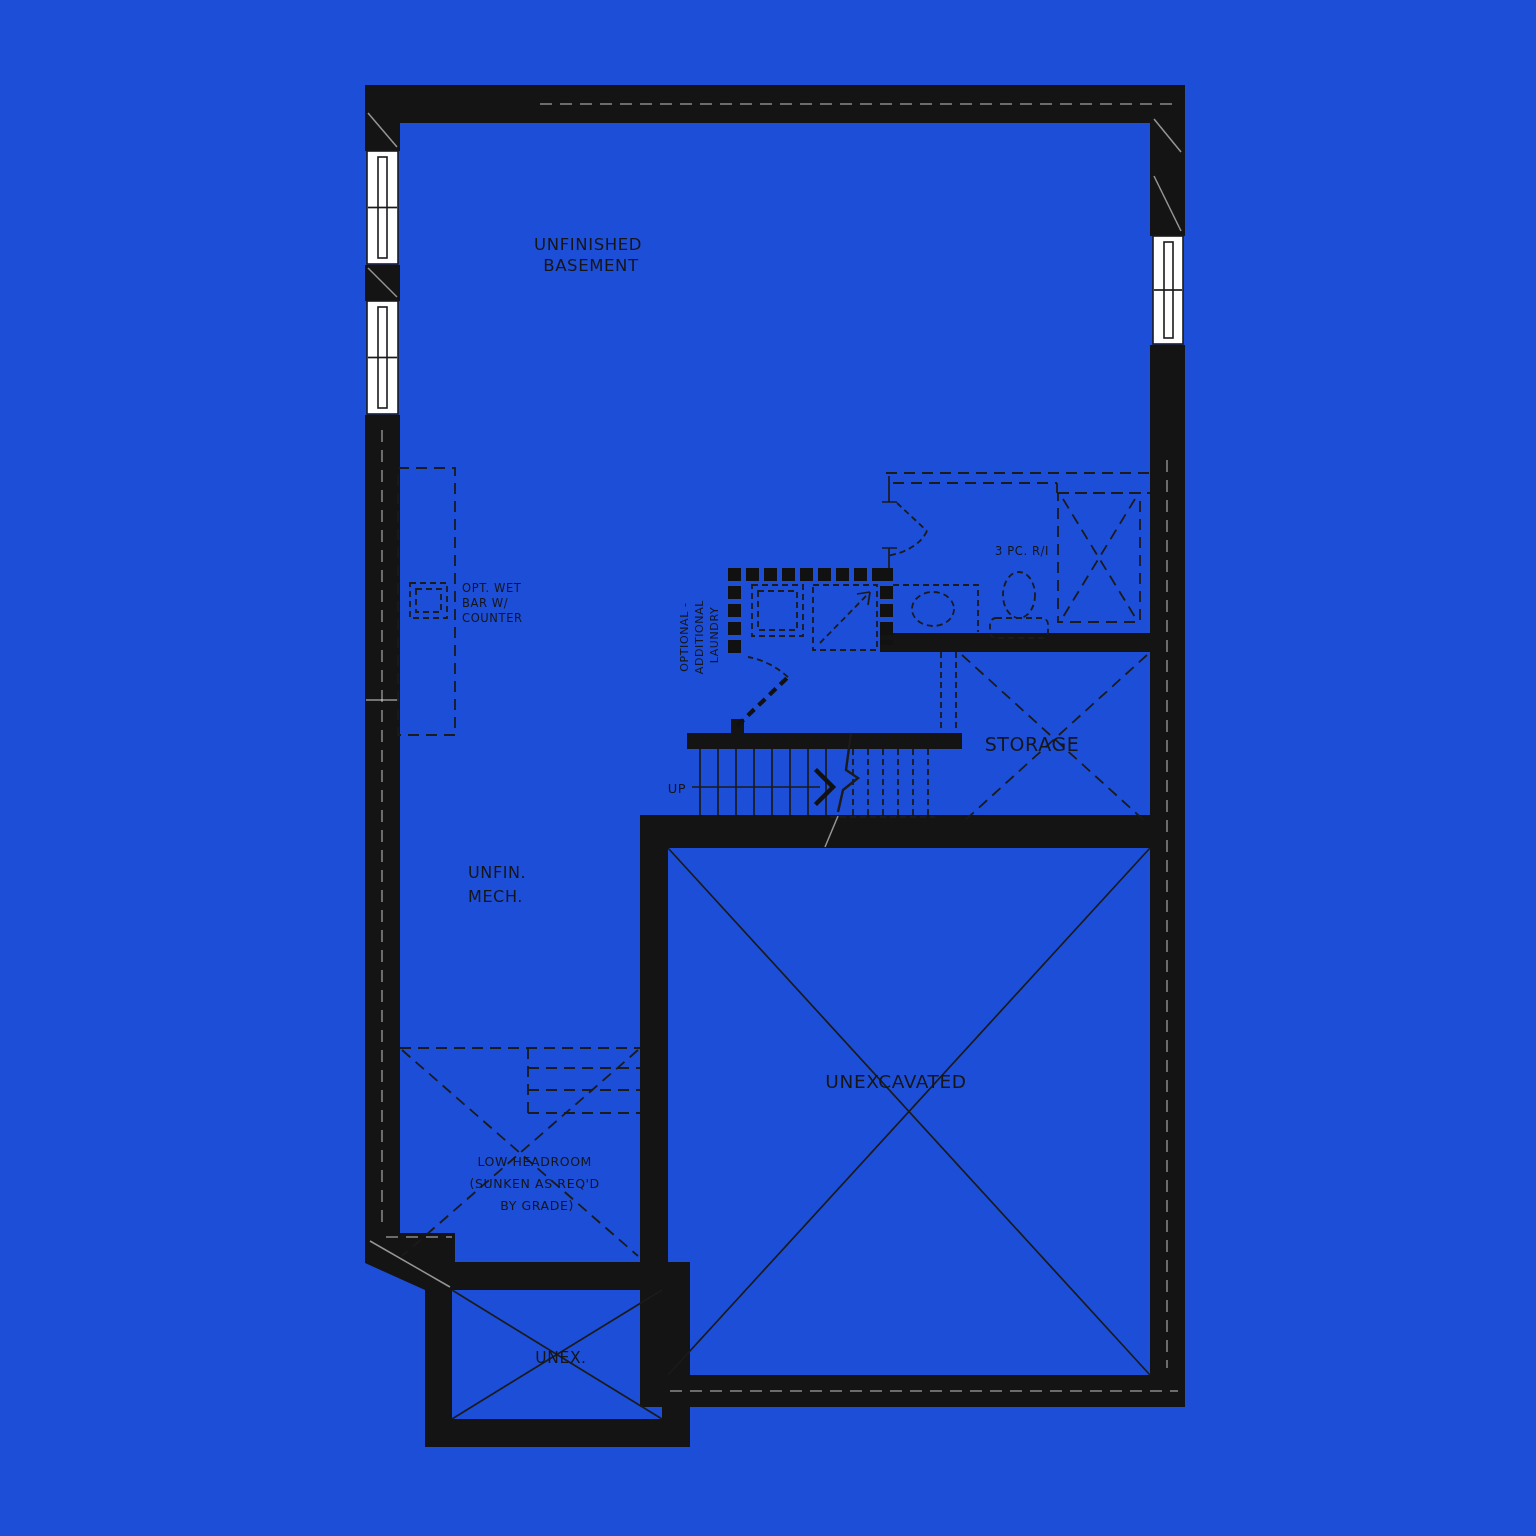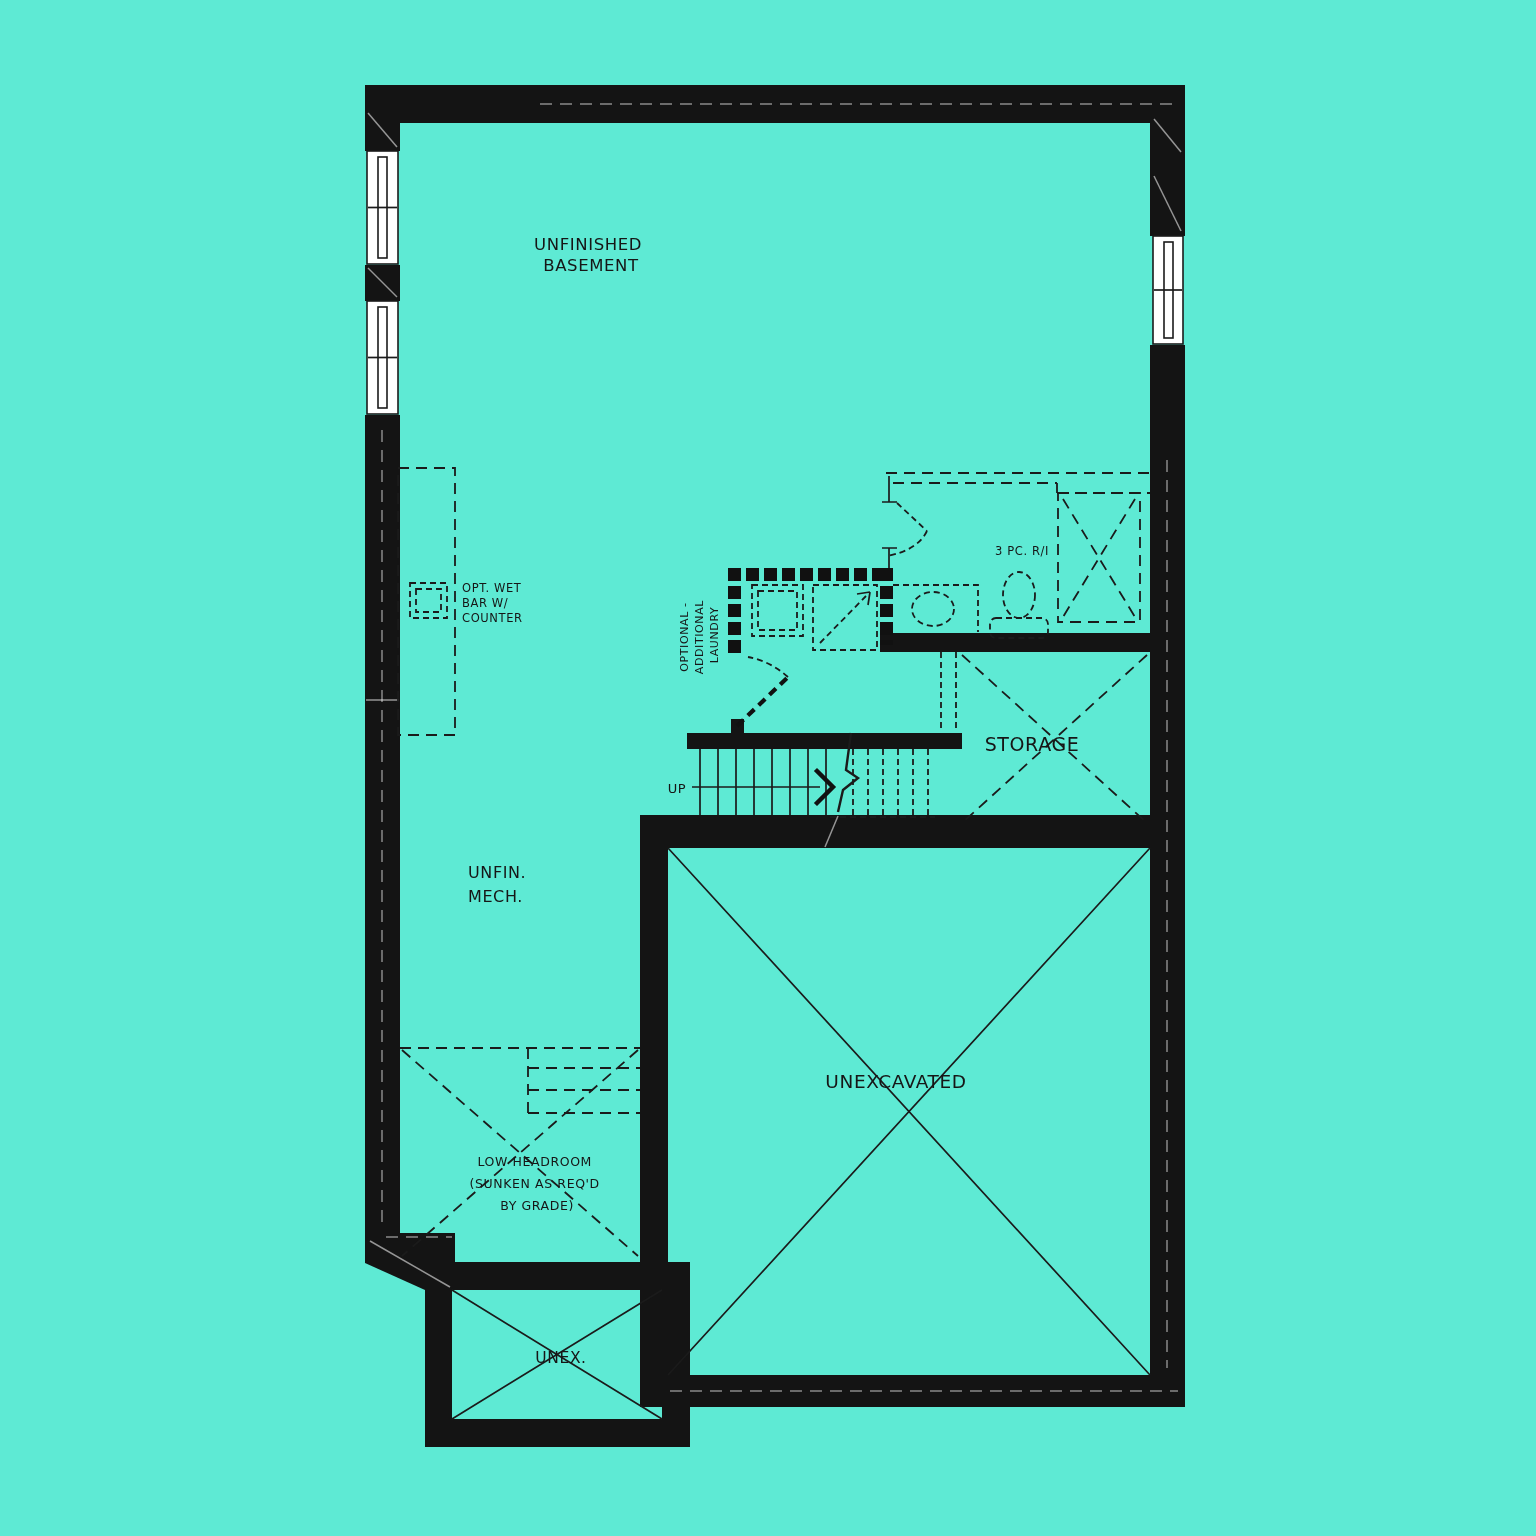--- a/index.html
+++ b/index.html
@@ -1,16 +1,16 @@
 <!DOCTYPE html>
 <html><head>
 <meta charset="utf-8">
 <style>
   html,body{margin:0;padding:0;background:#ffffff;}
-  .sheet{position:relative;width:1536px;height:1536px;background:#5eead4;overflow:hidden;}
+  .sheet{position:relative;width:1536px;height:1536px;background:#1d4ed8;overflow:hidden;}
   svg{position:absolute;left:0;top:0;}
   .wall{fill:#141414;stroke:none;}
   .s1{stroke:#1b1b1b;stroke-width:1.7;fill:none;stroke-linecap:butt;}
   .s2{stroke:#1b1b1b;stroke-width:2.4;fill:none;}
   .d1{stroke:#1b1b1b;stroke-width:1.8;fill:none;stroke-dasharray:11 7;}
   .d2{stroke:#1b1b1b;stroke-width:1.8;fill:none;stroke-dasharray:6 4;}
   .dbold{stroke:#111;stroke-width:4.2;fill:none;stroke-dasharray:9 6;}
   .optwall{stroke:#111;stroke-width:13;fill:none;stroke-dasharray:13 5;}
   .wjoint{stroke:#ffffff;stroke-width:1.5;fill:none;opacity:.55;}
   .wdash{stroke:#ffffff;stroke-width:1.5;fill:none;opacity:.5;stroke-dasharray:12 8;}

